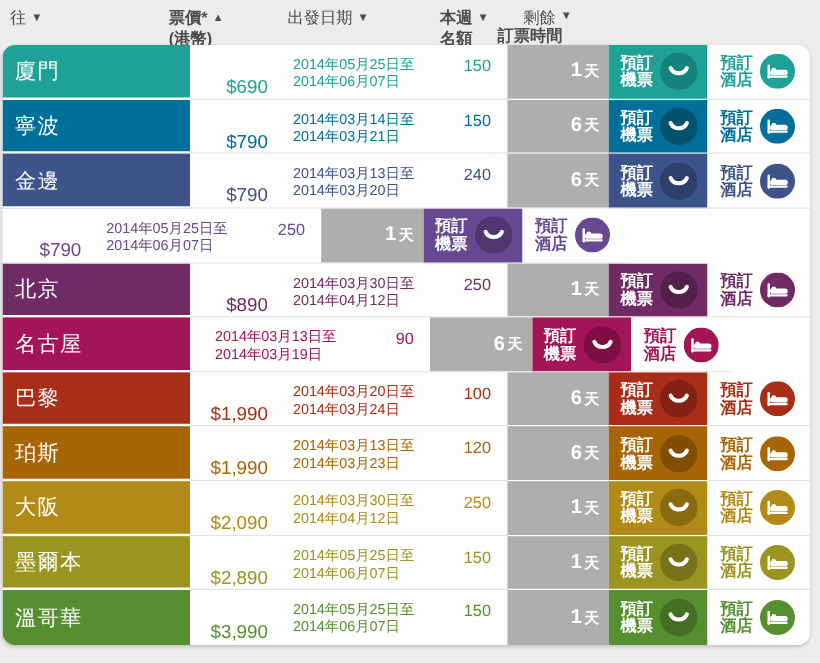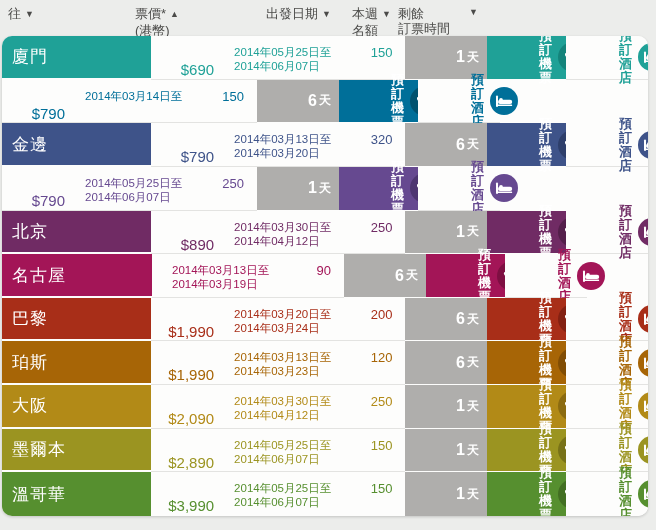--- a/index.html
+++ b/index.html
@@ -9,26 +9,26 @@
     font-family:"Liberation Sans","DejaVu Sans",sans-serif;
     -webkit-font-smoothing:antialiased;
   }
   .page{position:relative;width:656px;height:530px;}
 
   
   .hdr{position:absolute;top:0;left:0;width:656px;height:36px;color:#4b4b49;font-size:13px;line-height:15px;}
   .hcol{position:absolute;top:6px;white-space:nowrap;}
   .h-dest{left:8px;}
   .h-price{left:135px;}
-  .h-date{left:230px;margin-left:36px;}
+  .h-date{left:230px;}
   .h-week{left:352px;}
   .h-remain{left:398px;width:80px;}
-  .h-remain .l1{display:flex;justify-content:space-between;}
+  .h-remain .l1{display:flex;justify-content:center;}
   .tri{font-size:9px;color:#4b4b49;margin-left:4px;position:relative;top:-1px;}
-  .hline{display:block;}
+  .hline{display:block;font-weight:bold;}
 
   
   .card{
     position:absolute;left:2px;top:36px;width:646px;height:480px;
     background:#fdfdfc;border-radius:10px;overflow:hidden;
     box-shadow:0 1px 3px rgba(0,0,0,0.18);
     display:flex;flex-direction:column;
   }
   .row{flex:1 1 0;display:flex;min-height:0;}
   .cell{box-sizing:border-box;}
@@ -59,21 +59,21 @@
   .row:last-child .days{border-bottom:none;}
   .days .num{font-size:16px;}
   .days .unit{font-size:12px;margin-left:2px;}
 
   .flight{
     width:79px;background:var(--c);border:none;margin:0;
     display:flex;align-items:center;padding:0 0 0 9px;cursor:pointer;
     border-bottom:1px solid #fdfdfc;font-family:inherit;
   }
   .row:last-child .flight{border-bottom:none;}
-  .btn-txt{font-size:13px;line-height:14px;font-weight:bold;color:#fff;text-align:left;margin-left:43px;}
+  .btn-txt{font-size:13px;line-height:14px;font-weight:bold;color:#fff;text-align:left;}
   .btn-txt span{display:block;}
   .flight svg{margin-left:6px;flex:none;}
 
   .hotel{
     width:82px;background:#fdfdfc;
     display:flex;align-items:center;padding-left:10px;cursor:pointer;
     border-bottom:1px solid #e3e3e1;
   }
   .row:last-child .hotel{border-bottom:none;}
   .hotel .btn-txt{color:var(--c);}
@@ -147,25 +147,29 @@
         <circle cx="14" cy="14" r="14" class="c-fill" fill="#1FA197"></circle>
         <rect x="6" y="8.5" width="2" height="11.5" rx="1" fill="#fff"></rect>
         <circle cx="11" cy="13" r="1.9" fill="#fff"></circle>
         <rect x="8" y="12.8" width="14.2" height="4.2" rx="2.1" fill="#fff"></rect>
         <rect x="6" y="17.4" width="16.2" height="1.7" rx="0.85" fill="#fff"></rect>
       </svg>
     </div>
   </div>
 
   <div class="row" style="--c: #006F99; --cd: #00526F;">
+    <div class="cell dest">
+      <span>寧波</span>
+    </div>
     <div class="cell white price">
       <span>$790</span>
     </div>
     <div class="cell white date">
       <span>2014年03月14日至</span>
+      <span>2014年03月21日</span>
     </div>
     <div class="cell white quota">
       <span>150</span>
     </div>
     <div class="cell white gapcol"></div>
     <div class="cell days">
       <span class="num">6</span>
       <span class="unit">天</span>
     </div>
     <button class="cell flight">
@@ -198,21 +202,21 @@
       <span>金邊</span>
     </div>
     <div class="cell white price">
       <span>$790</span>
     </div>
     <div class="cell white date">
       <span>2014年03月13日至</span>
       <span>2014年03月20日</span>
     </div>
     <div class="cell white quota">
-      <span>320</span>
+      <span>240</span>
     </div>
     <div class="cell white gapcol"></div>
     <div class="cell days">
       <span class="num">6</span>
       <span class="unit">天</span>
     </div>
     <button class="cell flight">
       <span class="btn-txt">
         <span>預訂</span>
         <span>機票</span>
@@ -368,21 +372,21 @@
       <span>巴黎</span>
     </div>
     <div class="cell white price">
       <span>$1,990</span>
     </div>
     <div class="cell white date">
       <span>2014年03月20日至</span>
       <span>2014年03月24日</span>
     </div>
     <div class="cell white quota">
-      <span>200</span>
+      <span>100</span>
     </div>
     <div class="cell white gapcol"></div>
     <div class="cell days">
       <span class="num">6</span>
       <span class="unit">天</span>
     </div>
     <button class="cell flight">
       <span class="btn-txt">
         <span>預訂</span>
         <span>機票</span>

